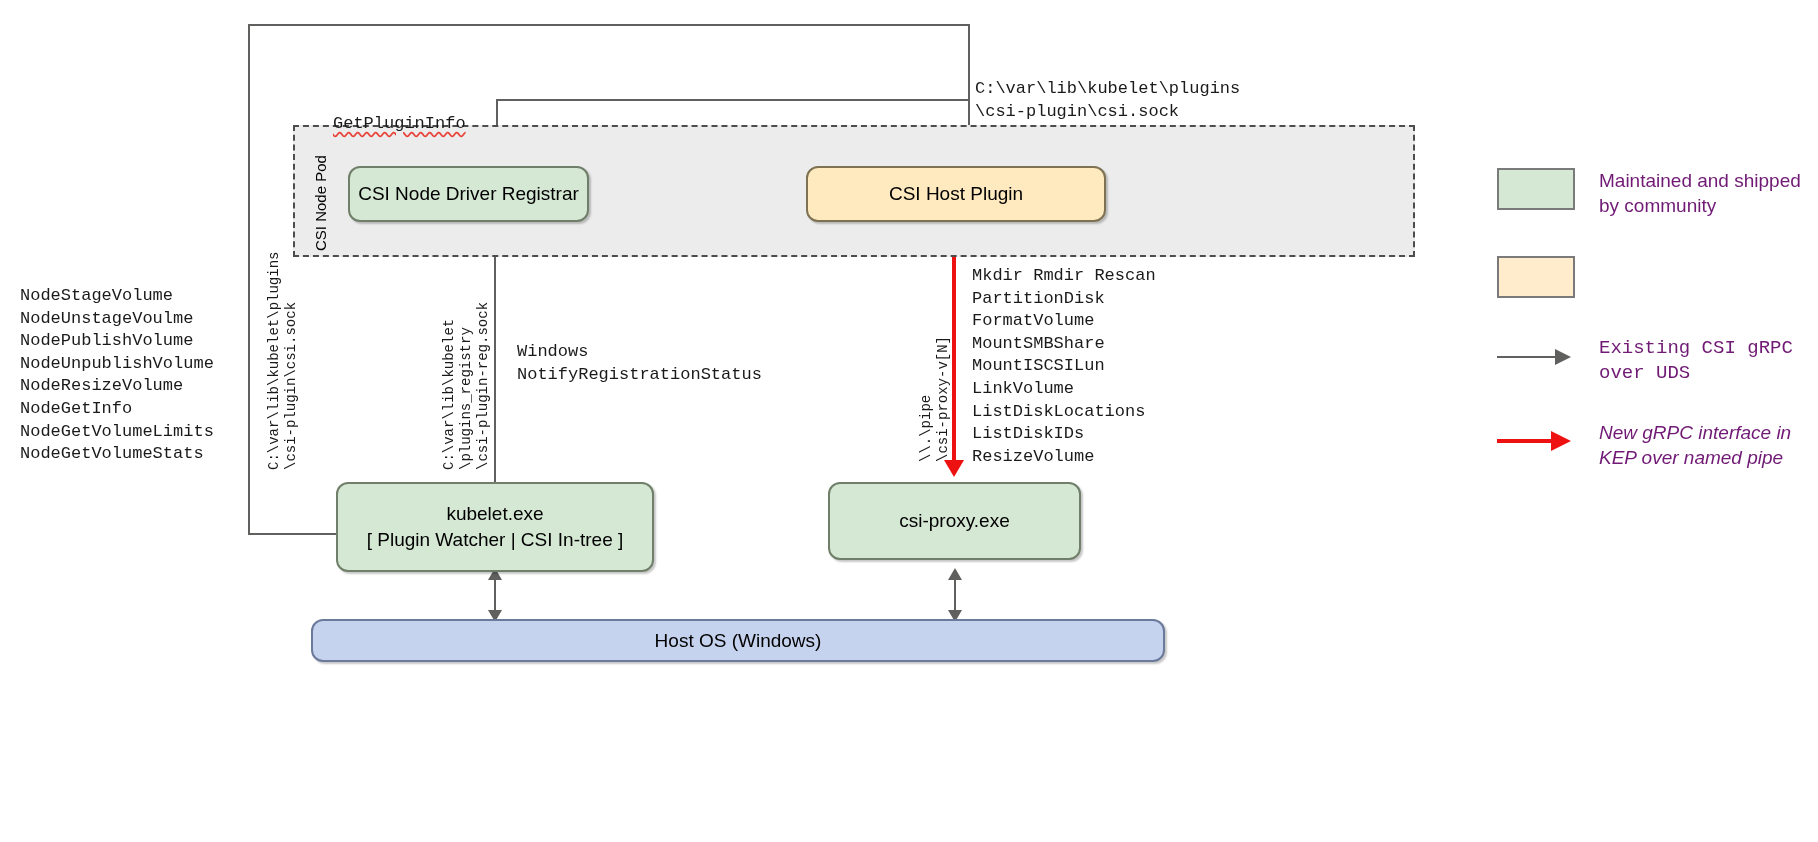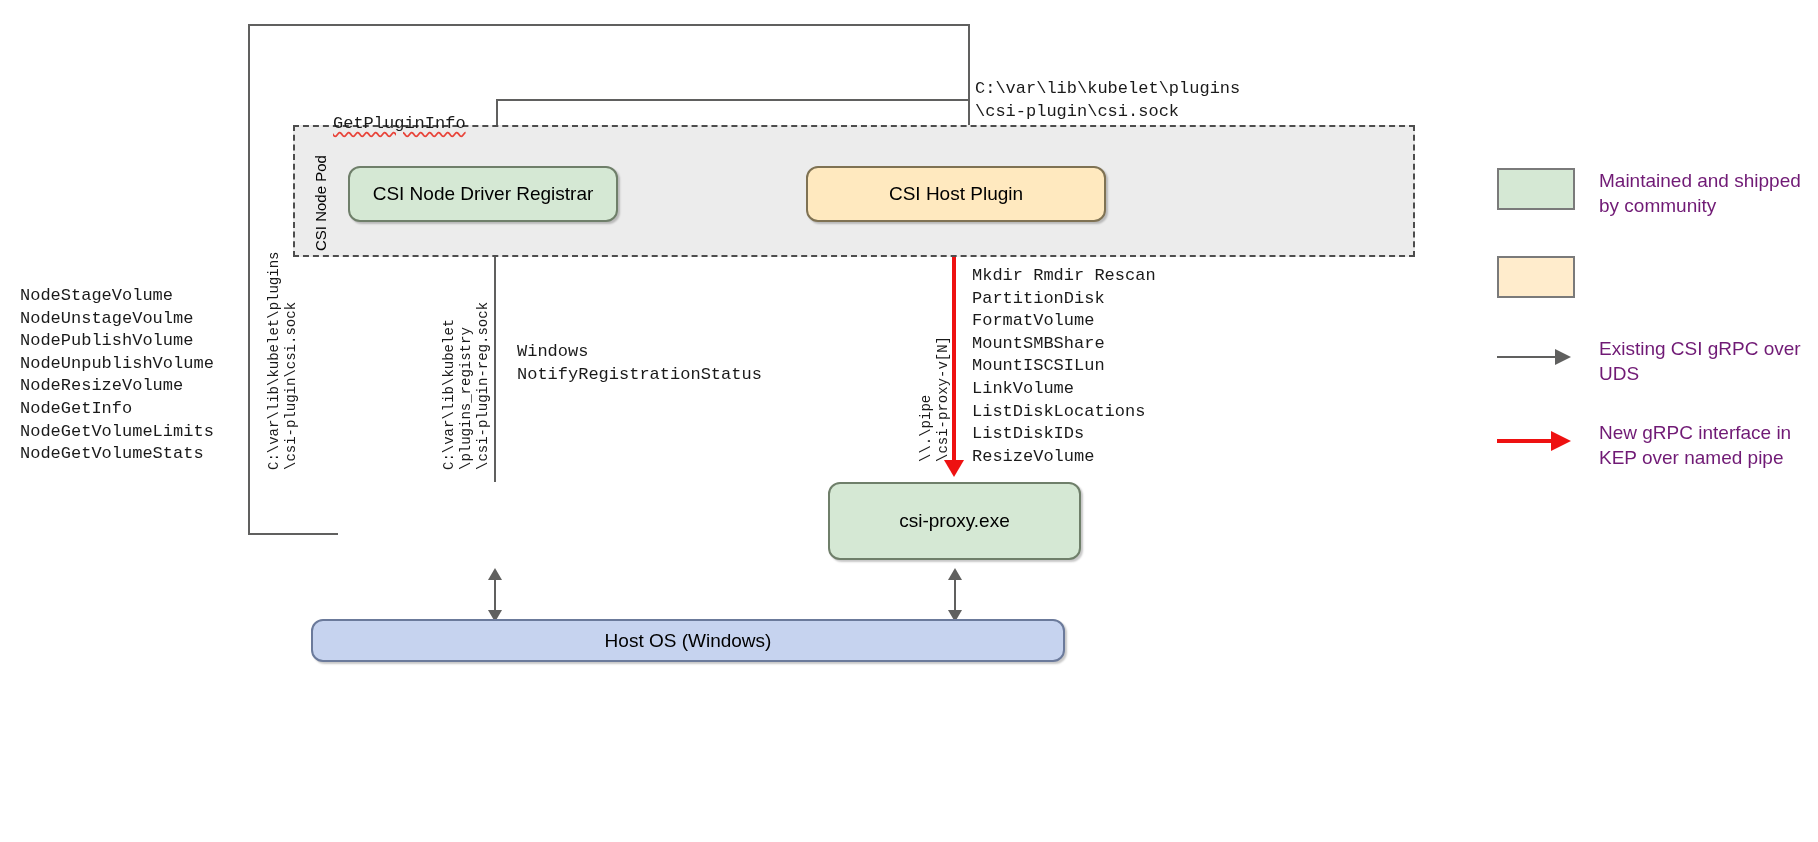--- a/index.html
+++ b/index.html
@@ -123,34 +123,38 @@
   <div class="arrow-up" style="left:488px;top:568px;"></div>
   <div class="arrow-down" style="left:488px;top:610px;"></div>
 
   <div class="line vline" style="left:954px;top:578px;height:44px;"></div>
   <div class="arrow-up" style="left:948px;top:568px;"></div>
   <div class="arrow-down" style="left:948px;top:610px;"></div>
 
   <div id="pod"></div>
   <div id="pod-label">CSI Node Pod</div>
 
-  <div class="node green" style="left:348px;top:166px;width:270px;height:56px;">
+  <div class="node green" style="left:348px;top:166px;width:241px;height:56px;">
     <span>CSI Node Driver Registrar</span>
   </div>
 
   <div class="node yellow" style="left:806px;top:166px;width:300px;height:56px;">
     <span>CSI Host Plugin</span>
   </div>
 
+  <div class="node green" style="left:336px;top:482px;width:318px;height:90px;flex-direction:column;">
+    <span>kubelet.exe</span>
+    <span>[ Plugin Watcher | CSI In-tree ]</span>
+  </div>
 
   <div class="node green" style="left:828px;top:482px;width:253px;height:78px;">
     <span>csi-proxy.exe</span>
   </div>
 
-  <div class="node blue" style="left:311px;top:619px;width:754px;height:43px;">
+  <div class="node blue" style="left:311px;top:619px;width:854px;height:43px;">
     <span>Host OS (Windows)</span>
   </div>
 
   <div class="txt code squiggle" style="left:333px;top:99px;margin-top:14px;">GetPluginInfo</div>
 
   <div class="txt code" style="left:975px;top:78px;">C:\var\lib\kubelet\plugins
 \csi-plugin\csi.sock</div>
 
   <div class="txt code" style="left:20px;top:285px;width:215px;text-align:left;">NodeStageVolume
 NodeUnstageVoulme
@@ -188,29 +192,29 @@
 
     <div class="leg-row">
       <div class="leg-swatch green"></div>
       <div class="leg-text">Maintained and shipped by community</div>
     </div>
 
     <div class="leg-row">
       <div class="leg-swatch yellow"></div>
     </div>
 
-    <div class="leg-row" style="margin-bottom:34px;">
+    <div class="leg-row" style="margin-bottom:34px;font-family:Liberation Mono, monospace;">
       <div class="leg-arrowbox">
         <div class="leg-arrow-line"></div>
         <div class="leg-arrow-head"></div>
       </div>
       <div class="leg-text">Existing CSI gRPC over UDS</div>
     </div>
 
-    <div class="leg-row" style="margin-bottom:12px;">
+    <div class="leg-row" style="margin-bottom:12px;font-style:italic;">
       <div class="leg-arrowbox">
         <div class="leg-arrow-line r"></div>
         <div class="leg-arrow-head r"></div>
       </div>
       <div class="leg-text">New gRPC interface in KEP over named pipe</div>
     </div>
 
   </div>
 </div>
 

